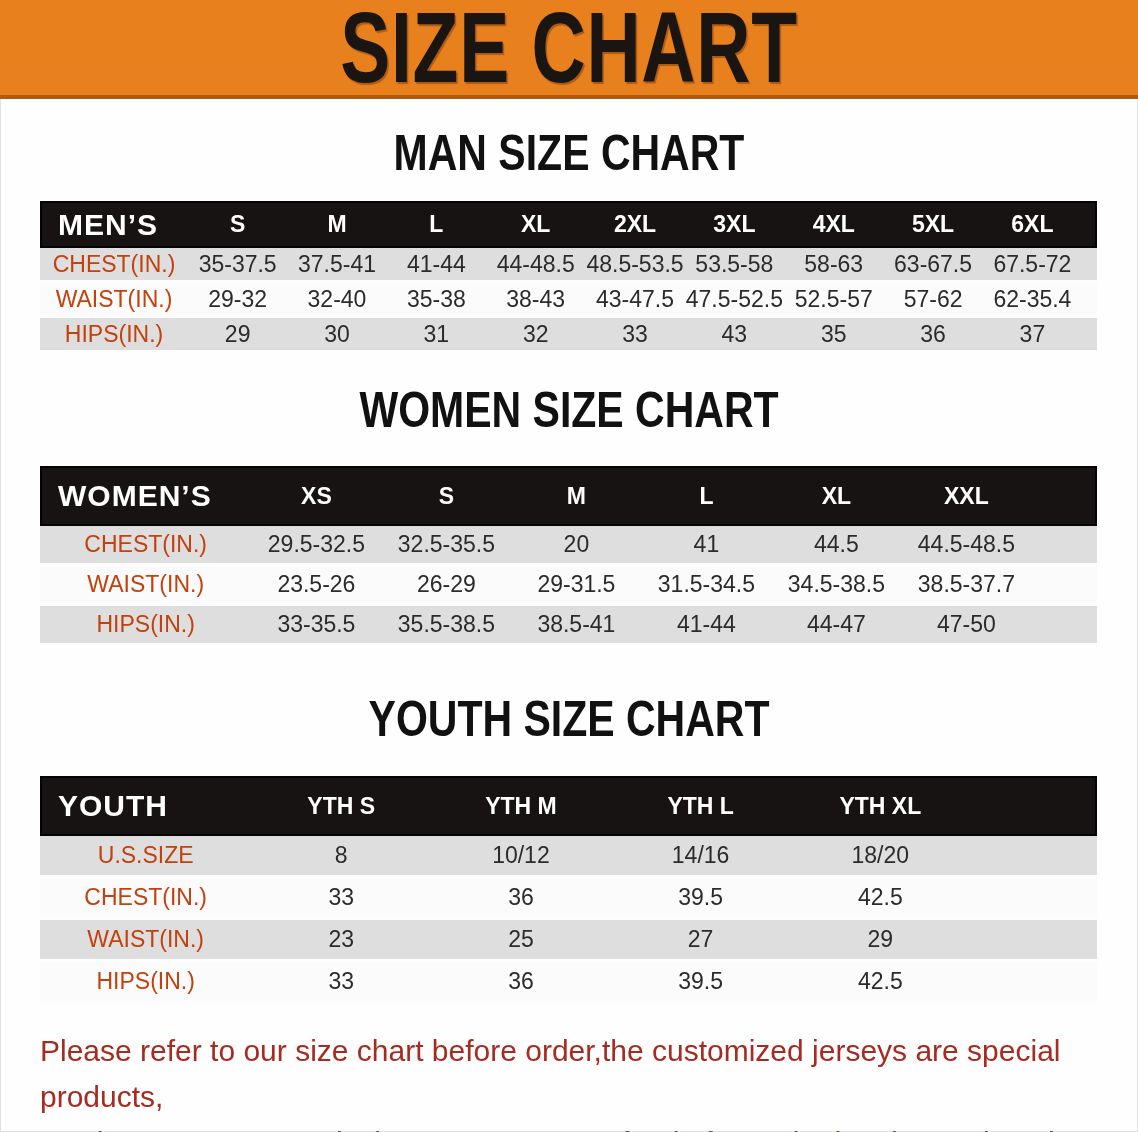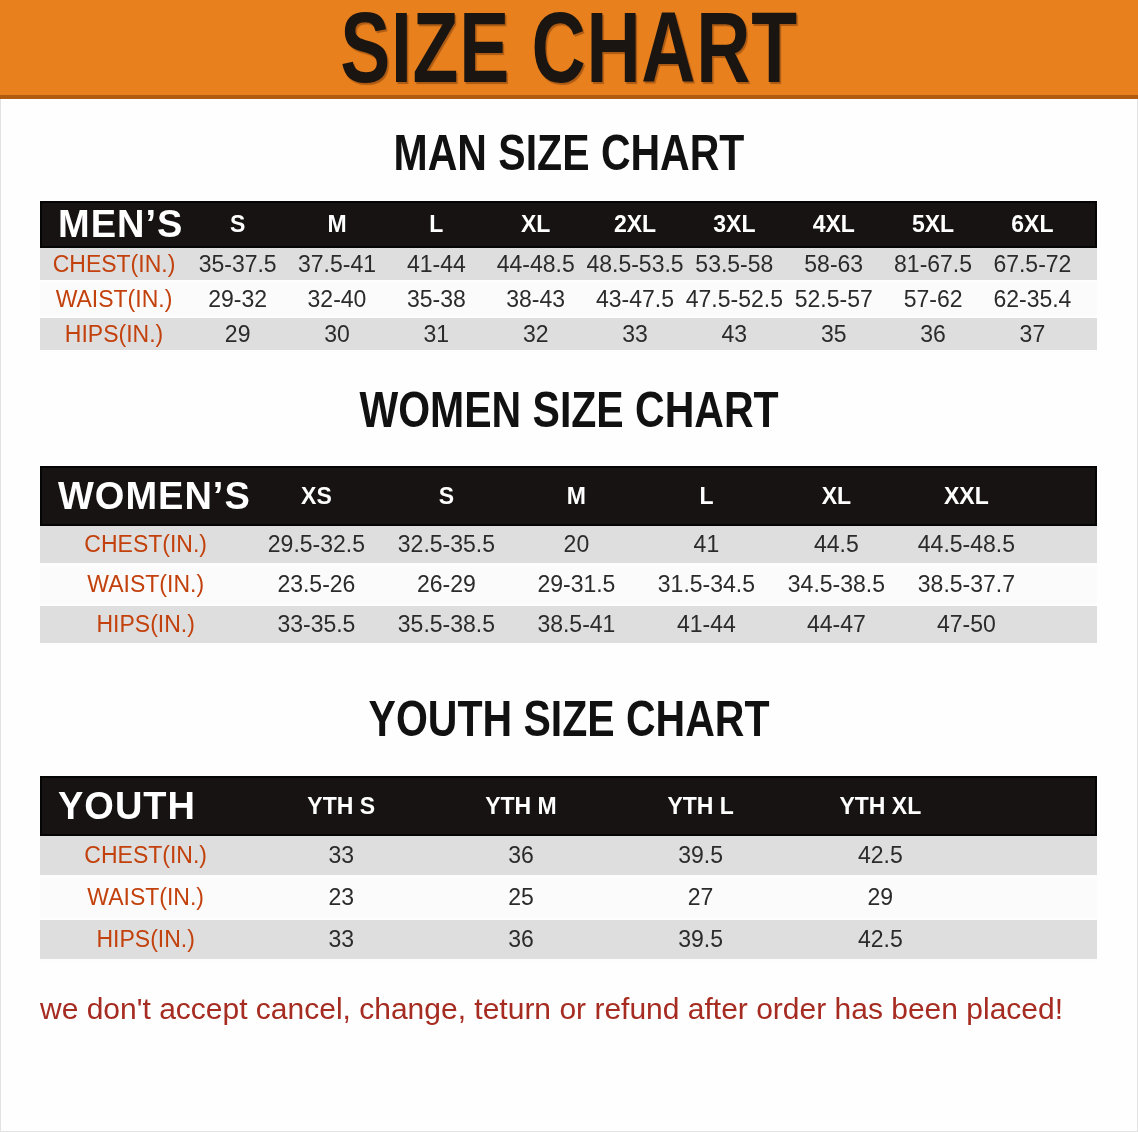--- a/index.html
+++ b/index.html
@@ -63,21 +63,21 @@
     font-weight: bold;
     font-size: 23px;
     text-align: center;
     vertical-align: middle;
     border-top: 2px solid #050505;
     border-bottom: 2px solid #050505;
   }
   table.size-table thead th:first-child {
     text-align: left;
     padding-left: 16px;
-    font-size: 38px;
+    font-size: 30px;
     letter-spacing: 1px;
     border-left: 2px solid #050505;
   }
   table.size-table thead th:last-child { border-right: 2px solid #050505; }
   .sec-men   thead th { height: 47px; }
   .sec-women thead th { height: 60px; }
   .sec-youth thead th { height: 60px; }
   table.size-table tbody td {
     font-size: 23px;
     color: #2b2b2b;
@@ -144,21 +144,21 @@
           <tbody>
             <tr>
               <td class="row-label">CHEST(IN.)</td>
               <td>35-37.5</td>
               <td>37.5-41</td>
               <td>41-44</td>
               <td>44-48.5</td>
               <td>48.5-53.5</td>
               <td>53.5-58</td>
               <td>58-63</td>
-              <td>81-67.5</td>
+              <td>63-67.5</td>
               <td>67.5-72</td>
               <td></td>
             </tr>
             <tr>
               <td class="row-label">WAIST(IN.)</td>
               <td>29-32</td>
               <td>32-40</td>
               <td>35-38</td>
               <td>38-43</td>
               <td>43-47.5</td>
@@ -265,20 +265,28 @@
               <th>YOUTH</th>
               <th>YTH S</th>
               <th>YTH M</th>
               <th>YTH L</th>
               <th>YTH XL</th>
               <th></th>
             </tr>
           </thead>
           <tbody>
             <tr>
+              <td class="row-label">U.S.SIZE</td>
+              <td>8</td>
+              <td>10/12</td>
+              <td>14/16</td>
+              <td>18/20</td>
+              <td></td>
+            </tr>
+            <tr>
               <td class="row-label">CHEST(IN.)</td>
               <td>33</td>
               <td>36</td>
               <td>39.5</td>
               <td>42.5</td>
               <td></td>
             </tr>
             <tr>
               <td class="row-label">WAIST(IN.)</td>
               <td>23</td>
@@ -294,16 +302,17 @@
               <td>39.5</td>
               <td>42.5</td>
               <td></td>
             </tr>
           </tbody>
         </table>
       </div>
   </section>
 
   <div class="disclaimer">
+    <p>Please refer to our size chart before order,the customized jerseys are special products,</p>
     <p>we don't accept cancel, change, teturn or refund after order has been placed!</p>
   </div>
 
 </div>
 
 </body></html>

